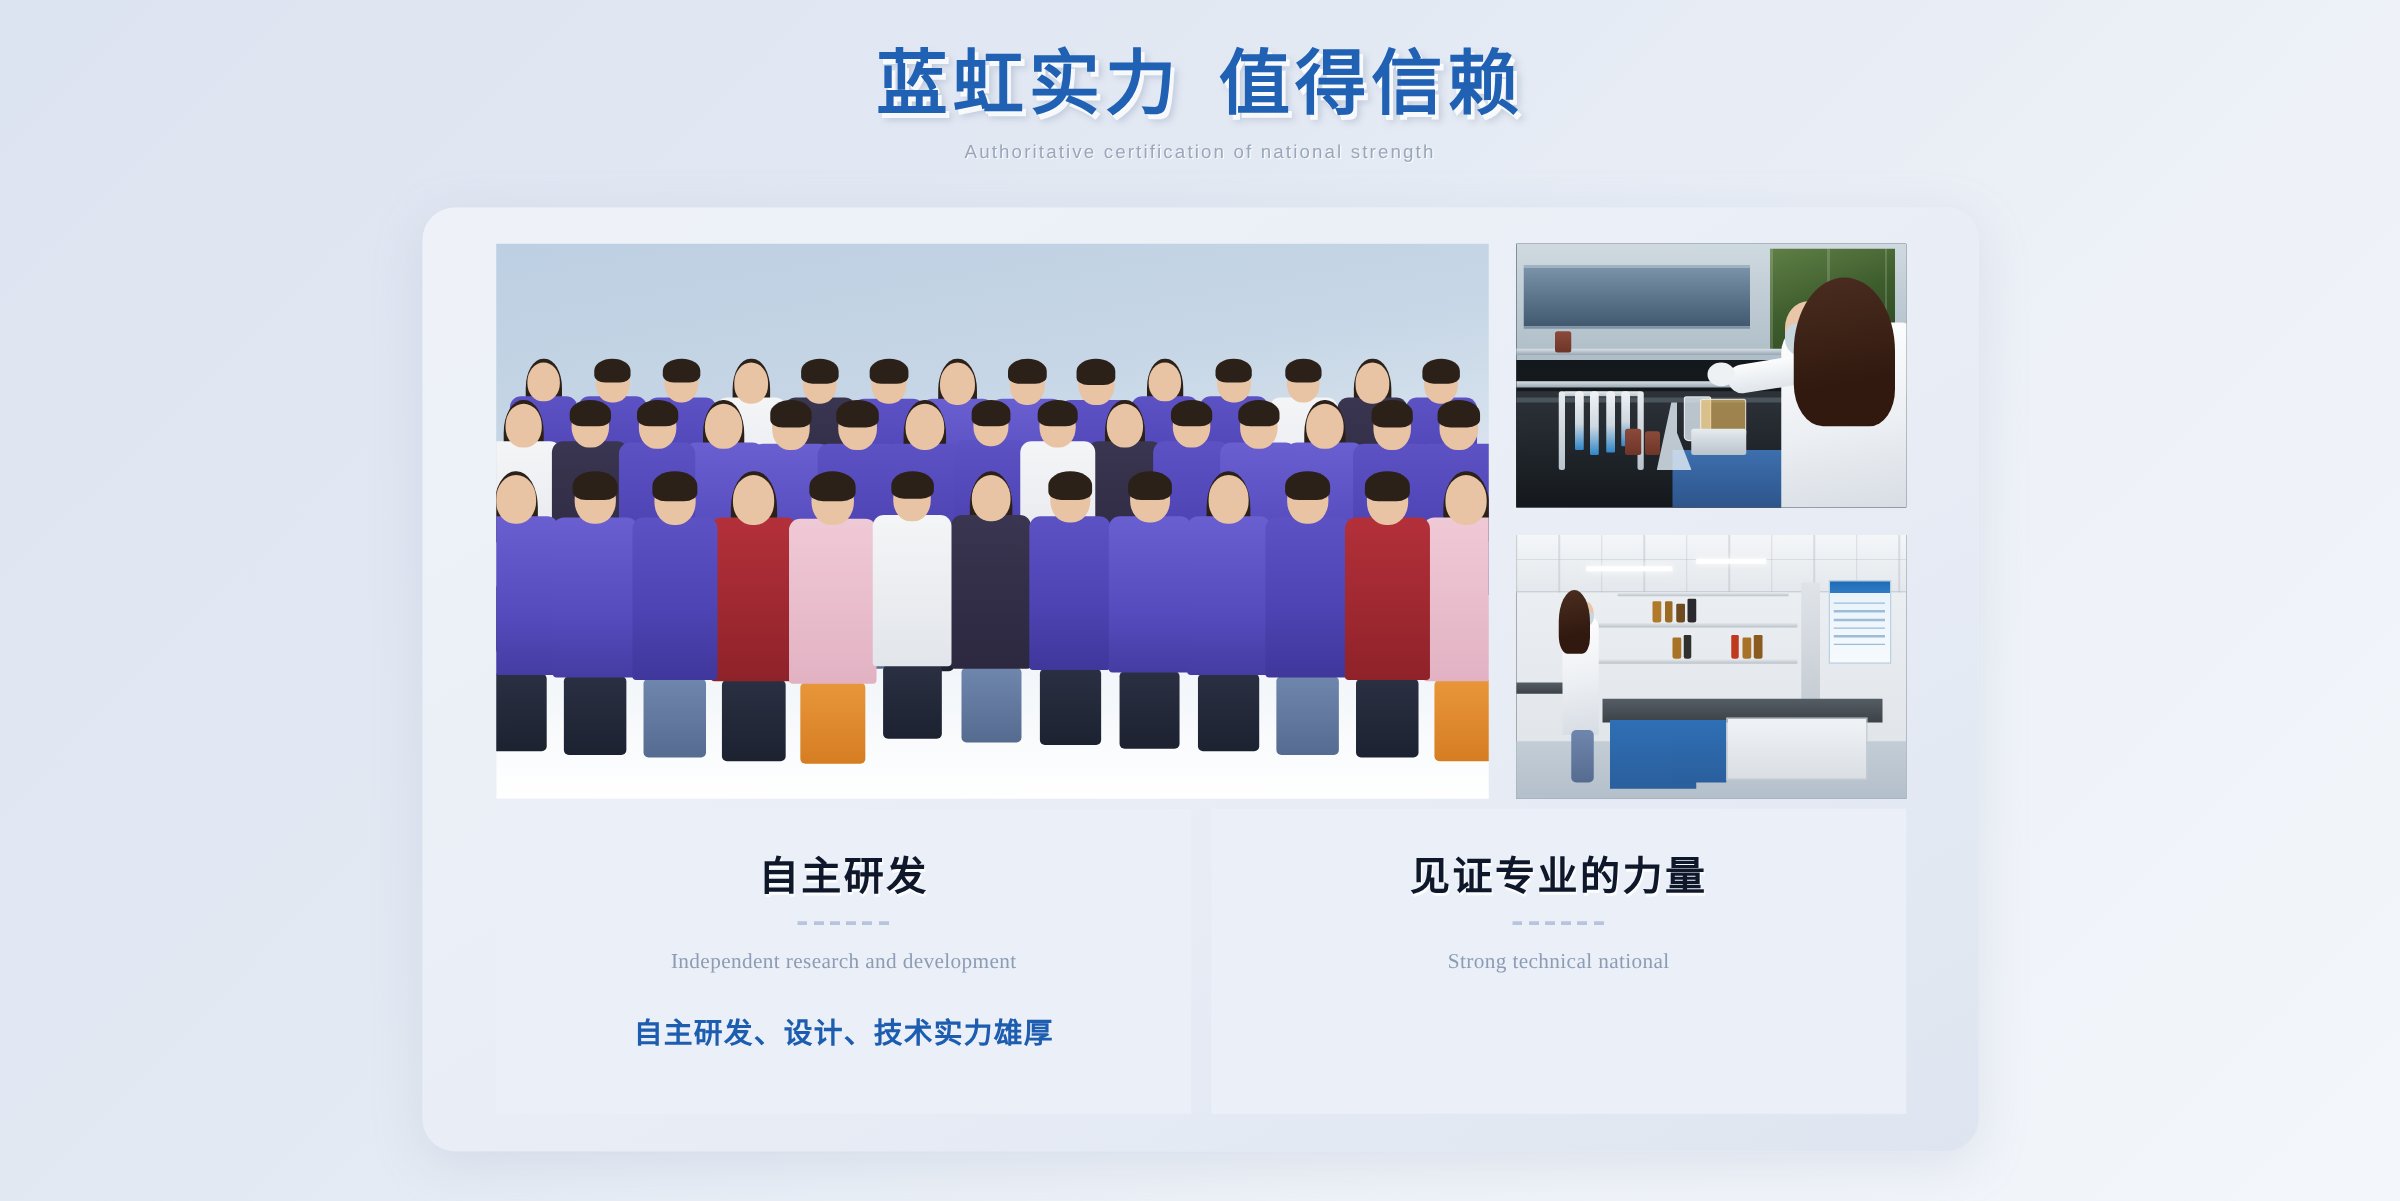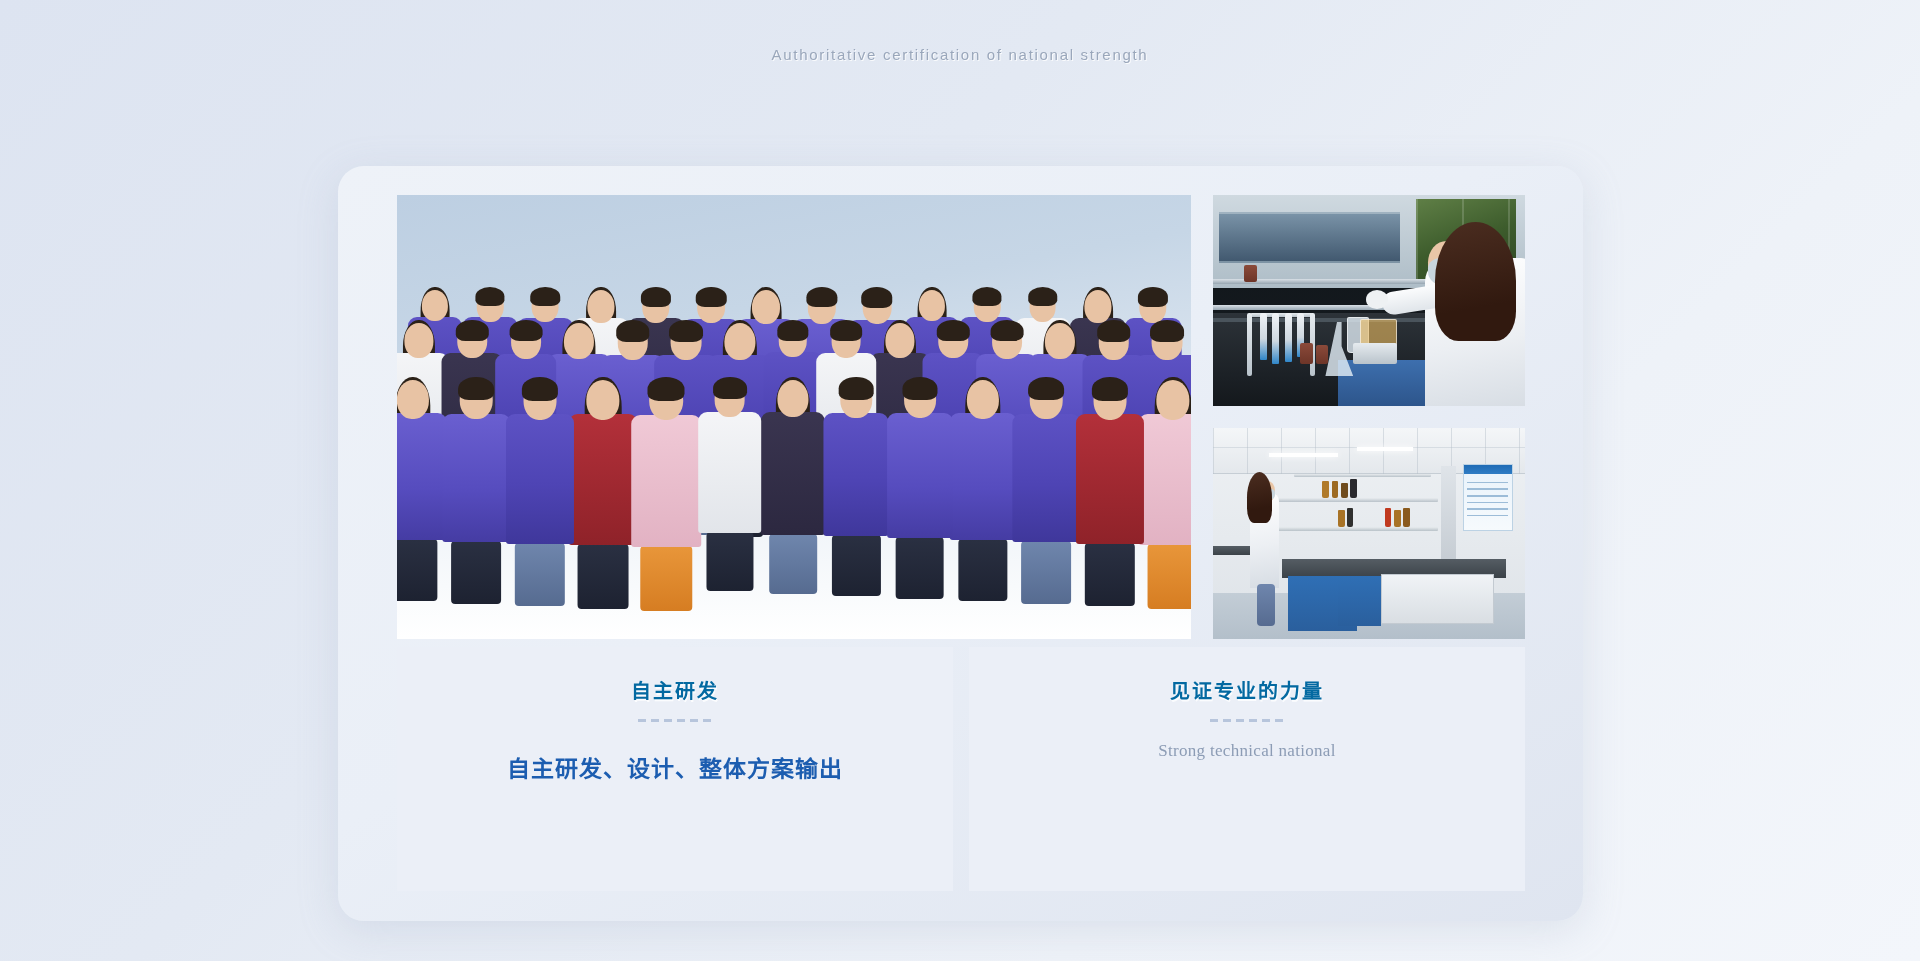--- a/index.html
+++ b/index.html
@@ -147,21 +147,21 @@
     left:59px; top:481px;
     width:1128px; height:244px;
     display:flex; gap:16px;
   }
   .card {
     flex:1; background:#ebeff7;
     padding-top:28px; text-align:center;
   }
   .card-title {
     font-family: Liberation Mono, monospace;
-    font-size: 20px; font-weight:700; color:#0369a1; letter-spacing:2px;
+    font-size: 32px; font-weight:700; color:#0f172a; letter-spacing:2px;
     text-shadow: 1px 2px 0 rgba(255,255,255,0.8);
   }
   .card-dash {
     width:74px; height:3px; margin:15px auto 0;
     background: repeating-linear-gradient(90deg,#b7c5dc 0 8px, transparent 8px 13px);
   }
   .card-en {
     margin-top:19px; font-family:"Liberation Serif","DejaVu Serif",serif;
     font-size:17px; color:#8c9cb5; letter-spacing:0.3px;
   }
@@ -170,20 +170,23 @@
     font-family:"Liberation Serif","DejaVu Serif",serif;
     font-size:23px; font-weight:700; color:#1c5db0; line-height:1.62; letter-spacing:1px;
   }
   .card-desc .l { display:block; }
   .card.center-desc .card-desc { margin-top:40px; }
 </style>
 </head>
 <body>
 
 <div class="header">
+  <div class="main-title">
+    <span>蓝虹实力</span><span class="gap"></span><span>值得信赖</span>
+  </div>
   <div class="sub-title">Authoritative certification of national strength</div>
 </div>
 
 <div class="panel">
 
   <div class="media">
 
     <div class="photo-main">
       <div class="gp-floor"></div>
       <div class="gp-rows" id="gp-rows">
@@ -527,22 +530,23 @@
         </div>
       </div>
     </div>
   </div>
 
   <div class="cards">
 
     <div class="card">
       <div class="card-title">自主研发</div>
       <div class="card-dash"></div>
+      <div class="card-en">Independent research and development</div>
       <div class="card-desc">
-        <span class="l">自主研发、设计、整体方案输出</span>
+        <span class="l">自主研发、设计、技术实力雄厚</span>
       </div>
     </div>
 
     <div class="card center-desc">
       <div class="card-title">见证专业的力量</div>
       <div class="card-dash"></div>
       <div class="card-en">Strong technical national</div>
     </div>
   </div>
 </div>

